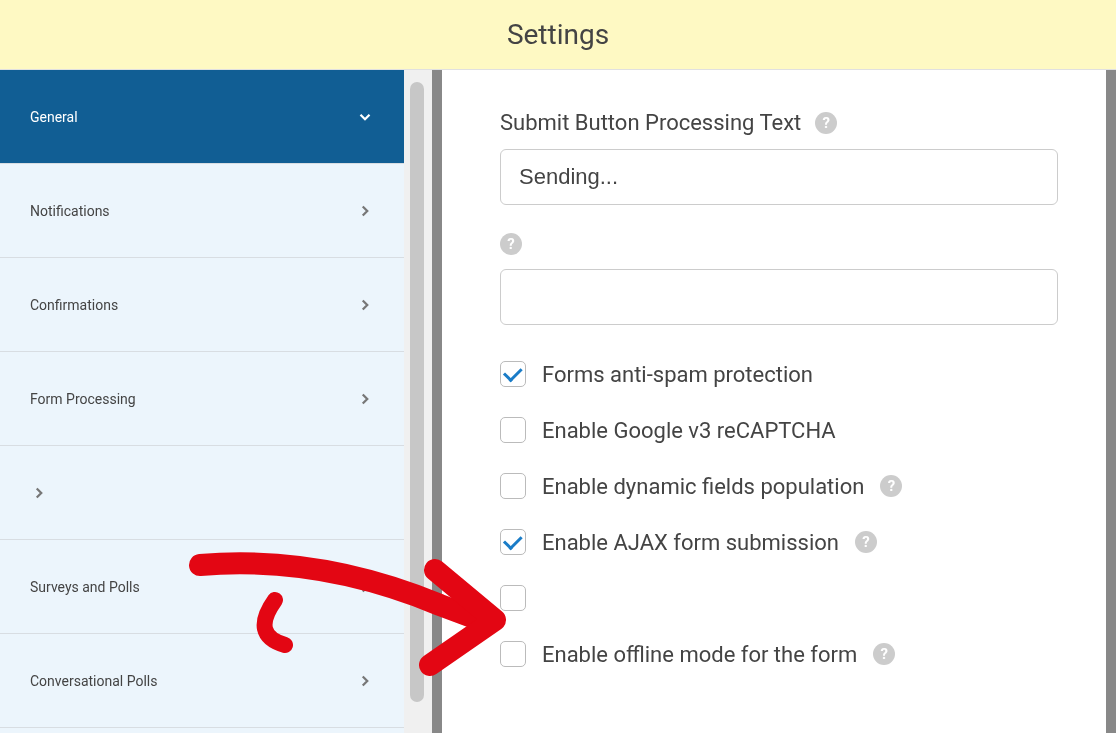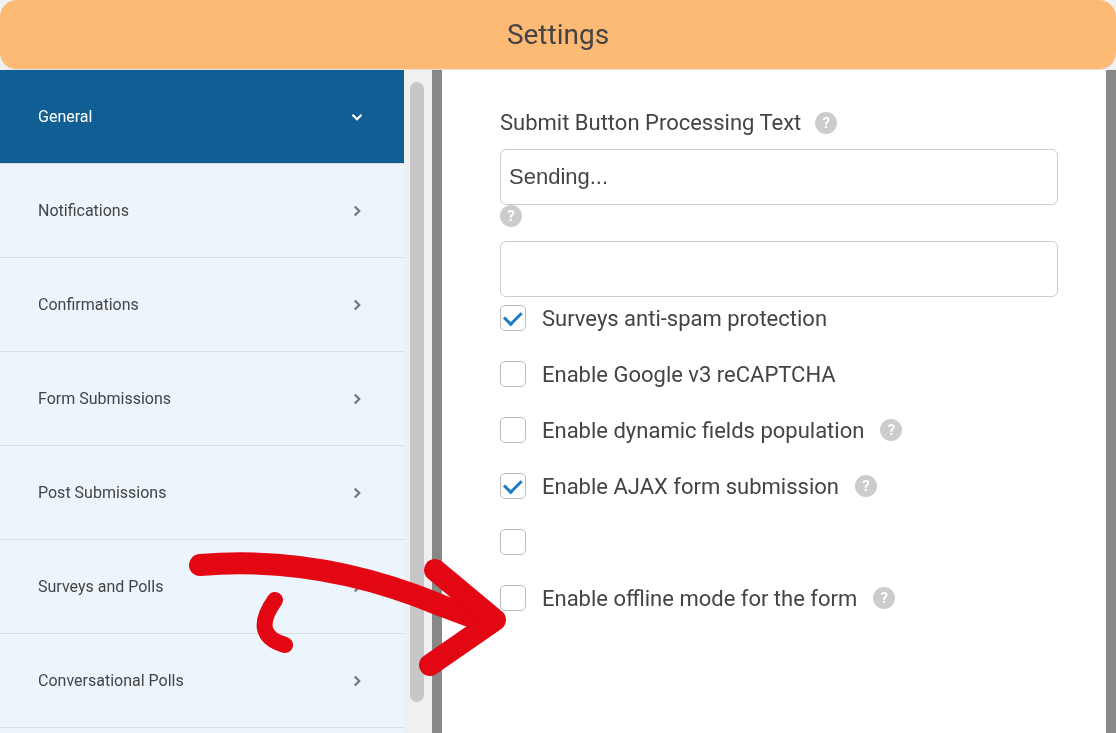--- a/index.html
+++ b/index.html
@@ -6,49 +6,48 @@
     body {
       font-family: -apple-system, BlinkMacSystemFont, "Segoe UI", Roboto, Helvetica, Arial, sans-serif;
       background: #f0f0f0;
       width: 1116px;
       height: 733px;
       overflow: hidden;
       position: relative;
     }
     .header {
       height: 70px;
-      background: #fdba74;
+      background: #fef9c3;
       display: flex;
       align-items: center;
       justify-content: center;
       border-bottom: 1px solid #e0e0e0;
-      border-radius: 17px;
     }
     .header-title {
       font-size: 28px;
       font-weight: 400;
       color: #444;
     }
     .container {
       display: flex;
       height: calc(100% - 70px);
       position: relative;
     }
     .sidebar {
       width: 404px;
       background: #ecf5fc;
       position: relative;
     }
     .sidebar-item {
       display: flex;
       align-items: center;
       justify-content: space-between;
-      padding: 0 38px;
+      padding: 0 30px;
       height: 94px;
-      font-size: 16px;
+      font-size: 14px;
       color: #444;
       border-bottom: 1px solid #d8dde2;
       cursor: pointer;
       background: #ecf5fc;
     }
     .sidebar-item.active {
       background: #115e94;
       color: #fff;
     }
     .sidebar-item .chevron {
@@ -87,20 +86,21 @@
     .main {
       position: absolute;
       left: 450px;
       right: 0;
       top: 0;
       bottom: 0;
       background: #fff;
       padding: 40px 50px 0 50px;
     }
     .field-group {
+      margin-bottom: 28px;
     }
     .field-label {
       font-size: 22px;
       color: #444;
       display: flex;
       align-items: center;
       gap: 14px;
       margin-bottom: 14px;
     }
     .help-icon {
@@ -115,21 +115,21 @@
       font-size: 15px;
       font-weight: bold;
       cursor: help;
     }
     .text-input {
       width: 100%;
       max-width: 558px;
       height: 56px;
       border: 1px solid #ccc;
       border-radius: 6px;
-      padding: 0 8px;
+      padding: 0 18px;
       font-size: 22px;
       color: #444;
     }
     .checkbox-row {
       display: flex;
       align-items: center;
       gap: 16px;
       margin-bottom: 30px;
     }
     .checkbox {
@@ -194,27 +194,26 @@
           <polyline points="9 6 15 12 9 18"></polyline>
         </svg>
     </div>
     <div class="sidebar-item">
       <span>Confirmations</span>
       <svg class="chevron" viewBox="0 0 24 24" fill="none" stroke="currentColor" stroke-width="3">
           <polyline points="9 6 15 12 9 18"></polyline>
         </svg>
     </div>
     <div class="sidebar-item">
-      <span>Form Submissions</span>
-      <svg class="chevron" viewBox="0 0 24 24" fill="none" stroke="currentColor" stroke-width="3">
-          <polyline points="9 6 15 12 9 18"></polyline>
-        </svg>
-    </div>
-    <div class="sidebar-item">
-      <span>Post Submissions</span>
+      <span>Form Processing</span>
+      <svg class="chevron" viewBox="0 0 24 24" fill="none" stroke="currentColor" stroke-width="3">
+          <polyline points="9 6 15 12 9 18"></polyline>
+        </svg>
+    </div>
+    <div class="sidebar-item">
       <svg class="chevron" viewBox="0 0 24 24" fill="none" stroke="currentColor" stroke-width="3">
           <polyline points="9 6 15 12 9 18"></polyline>
         </svg>
     </div>
     <div class="sidebar-item">
       <span>Surveys and Polls</span>
       <svg class="chevron" viewBox="0 0 24 24" fill="none" stroke="currentColor" stroke-width="3">
           <polyline points="9 6 15 12 9 18"></polyline>
         </svg>
     </div>
@@ -244,21 +243,21 @@
       <div class="field-label">
         <span class="help-icon">?</span>
       </div>
       <input type="text" class="text-input" value="" style="">
     </div>
 
     <div style="height:8px"></div>
 
     <div class="checkbox-row">
       <span class="checkbox checked"></span>
-      <span class="checkbox-label">Surveys anti-spam protection</span>
+      <span class="checkbox-label">Forms anti-spam protection</span>
     </div>
 
     <div class="checkbox-row">
       <span class="checkbox"></span>
       <span class="checkbox-label">Enable Google v3 reCAPTCHA</span>
     </div>
 
     <div class="checkbox-row">
       <span class="checkbox"></span>
       <span class="checkbox-label">Enable dynamic fields population</span>

